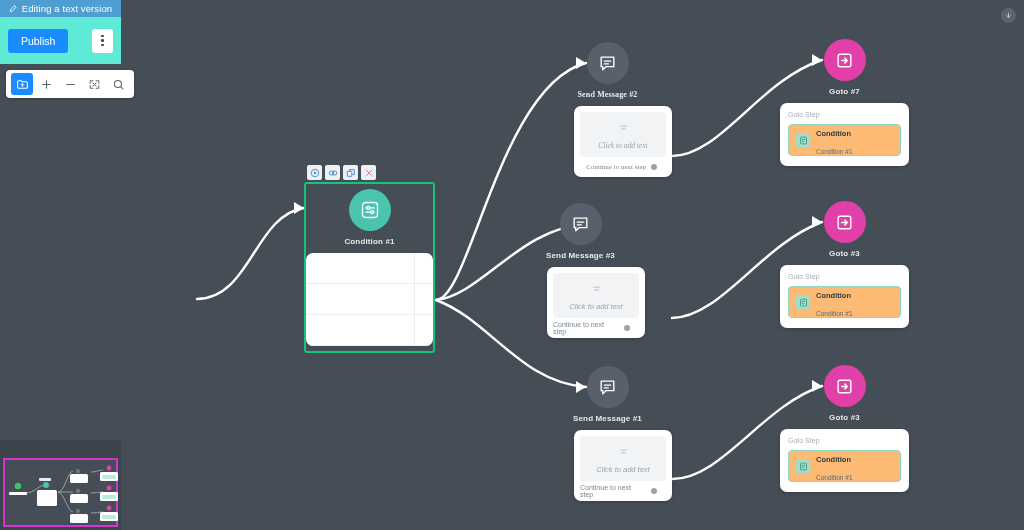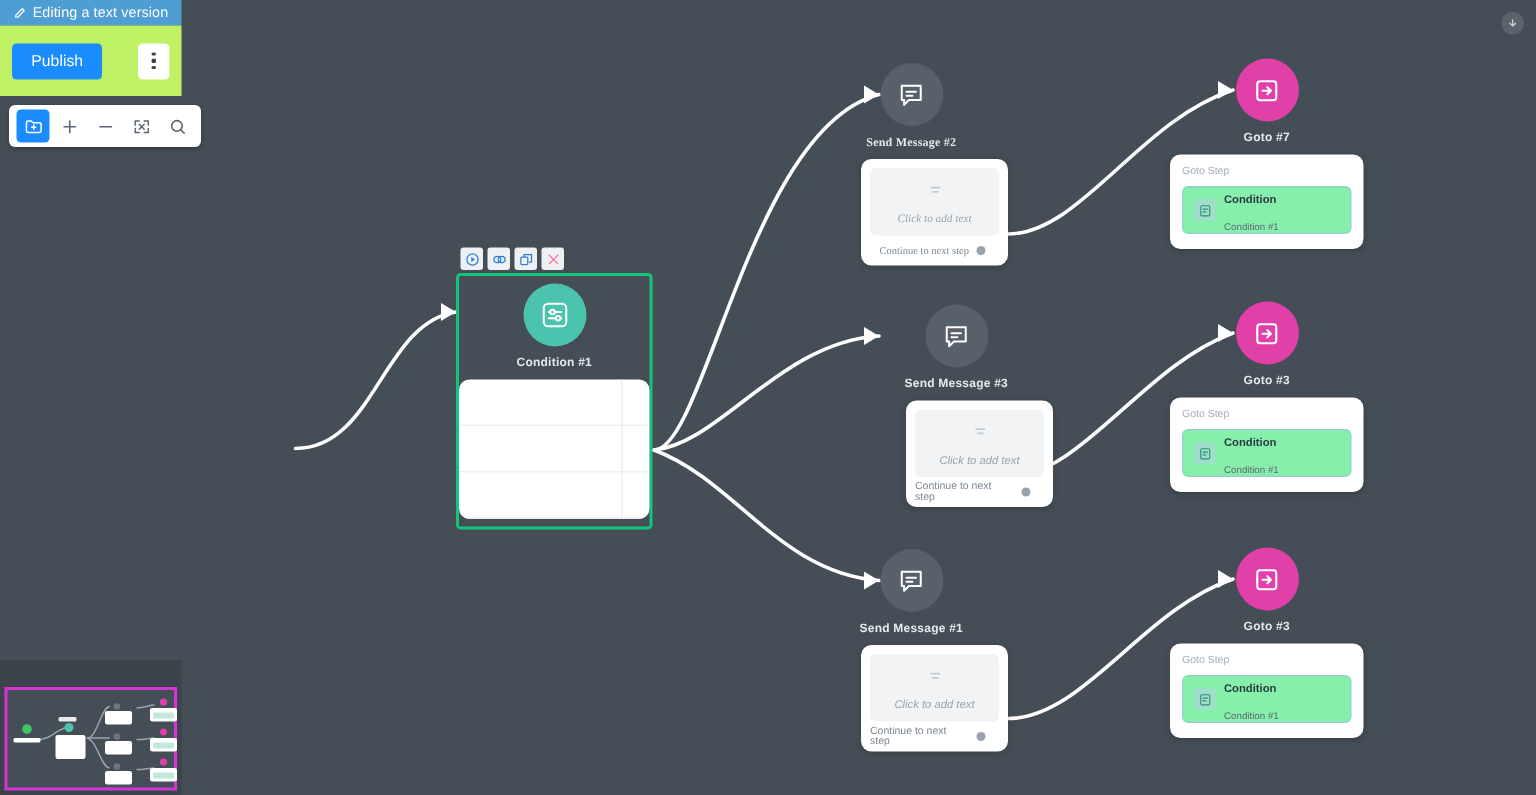--- a/index.html
+++ b/index.html
@@ -35,21 +35,21 @@
     color: #ffffff;
     font-size: 9.5px;
     display: flex;
     align-items: center;
     justify-content: center;
     gap: 4px;
     letter-spacing: .1px;
   }
   .draft-banner svg { display:block; }
   .publish-bar {
-    background: #bef264;
+    background: #5eead4;
     height: 47px;
     display: flex;
     align-items: center;
     padding: 0 8px;
     gap: 24px;
   }
   .publish-btn {
     background: #1a8cff;
     color: #fff;
     border: none;
@@ -233,21 +233,21 @@
   
   .node-goto { width: 129px; }
   .node-goto .node-circle { background: #e040a8; }
   .goto-card { padding: 8px 8px 10px 8px; }
   .goto-caption {
     font-size: 7px;
     color: #a6aeb8;
     margin-bottom: 6px;
   }
   .goto-box {
-    background: #86efac;
+    background: #fdba74;
     border: 1px solid #8fd6c4;
     border-radius: 4px;
     height: 32px;
     display: flex;
     align-items: center;
     gap: 6px;
     padding: 0 7px;
   }
   .goto-box-icon {
     width: 14px; height: 14px;
@@ -354,21 +354,21 @@
         </span>
         <span class="msg-placeholder">Click to add text</span>
       </div>
       <div class="card-footer">
         <span>Continue to next step</span>
         <span class="port"></span>
       </div>
     </div>
   </div>
 
-  <div class="node node-msg" style="left:573px; top:203px;">
+  <div class="node node-msg" style="left:516px; top:203px;">
     <div class="node-circle">
       <svg width="19" height="19" viewBox="0 0 24 24" fill="none" stroke="#ffffff" stroke-width="1.7" stroke-linejoin="round">
         <path d="M4 4h16v12H10l-4 4v-4H4z"></path>
         <path d="M8 9h8M8 12.5h5" stroke-linecap="round"></path>
       </svg>
     </div>
     <div class="node-label">Send Message #3</div>
     <div class="card msg-card">
       <div class="msg-inner">
         <span>

